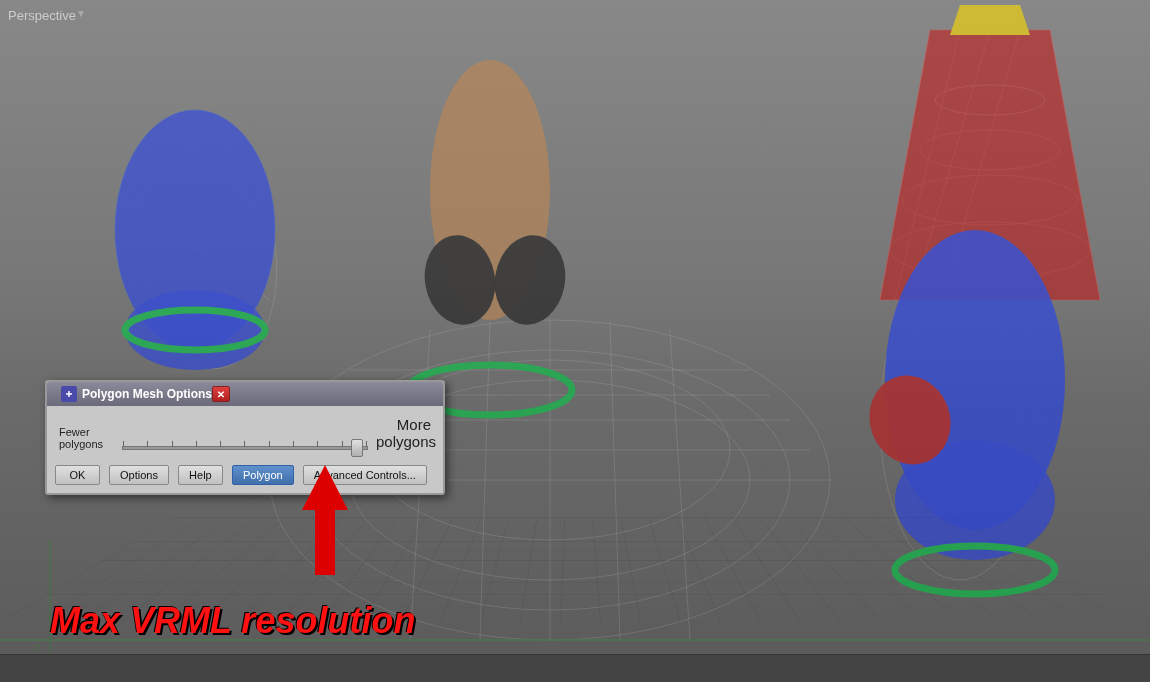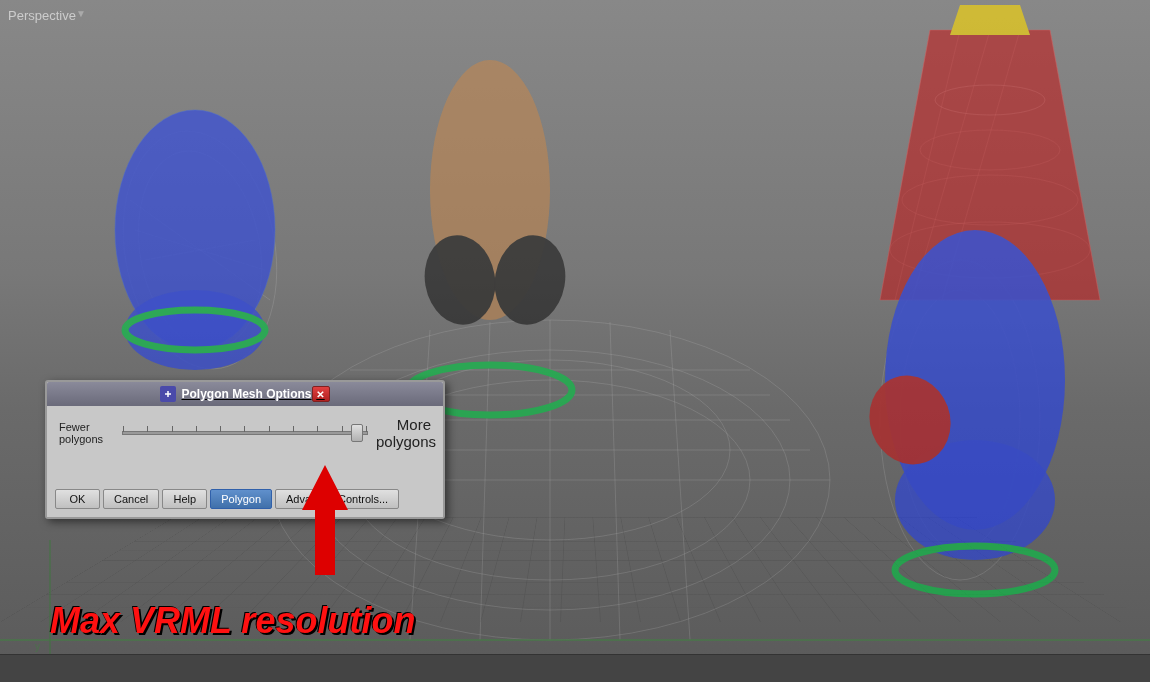--- a/index.html
+++ b/index.html
@@ -97,23 +97,22 @@
       border-radius: 3px;
       z-index: 50;
       box-shadow: 3px 3px 8px rgba(0,0,0,0.5);
     }
 
     .dialog-titlebar {
       background: linear-gradient(180deg, #8a8a9a 0%, #6a6a7a 100%);
       padding: 4px 14px;
       display: flex;
       align-items: center;
-      justify-content: center;
+      justify-content: flex-start;
       border-radius: 2px 2px 0 0;
-      text-decoration: underline;
     }
 
     .dialog-title-left {
       display: flex;
       align-items: center;
       gap: 5px;
     }
 
     .dialog-icon {
       width: 16px;
@@ -146,23 +145,23 @@
       cursor: pointer;
     }
 
     .dialog-body {
       padding: 10px 12px;
       background: #c8c8c8;
     }
 
     .slider-row {
       display: flex;
-      align-items: center;
+      align-items: flex-end;
       justify-content: space-between;
-      margin-bottom: 24px;
+      margin-bottom: 0;
     }
 
     .slider-label-left {
       font-size: 11px;
       color: #222;
       width: 55px;
     }
 
     .slider-container {
       flex: 1;
@@ -209,21 +208,21 @@
 
     .slider-label-right {
       font-size: 15px;
       color: #222;
       width: 55px;
       text-align: right;
     }
 
     .dialog-buttons {
       display: flex;
-      gap: 3px;
+      gap: 9px;
       padding: 5px 8px 8px;
       background: #c8c8c8;
     }
 
     .dialog-btn {
       padding: 3px 10px;
       font-size: 11px;
       background: linear-gradient(180deg, #e0e0e0 0%, #c0c0c0 100%);
       border: 1px solid #888;
       border-radius: 2px;
@@ -386,21 +385,21 @@
               <span class="slider-tick"></span>
             </div>
           </div>
           <div class="slider-thumb"></div>
         </div>
         <div class="slider-label-right">More<br>polygons</div>
       </div>
     </div>
     <div class="dialog-buttons">
       <button class="dialog-btn">OK</button>
-      <button class="dialog-btn">Cancel</button>
+      <button class="dialog-btn">Options</button>
       <button class="dialog-btn">Help</button>
       <button class="dialog-btn active">Polygon</button>
       <button class="dialog-btn">Advanced Controls...</button>
     </div>
   </div>
 
   <div class="red-arrow" style="position:absolute;top:465px;left:300px;width:50px;height:110px;z-index:55;">
     <svg width="50" height="110" viewBox="0 0 50 110">
       <polygon points="25,0 48,45 35,45 35,110 15,110 15,45 2,45" fill="#dd0000"></polygon>
     </svg>

